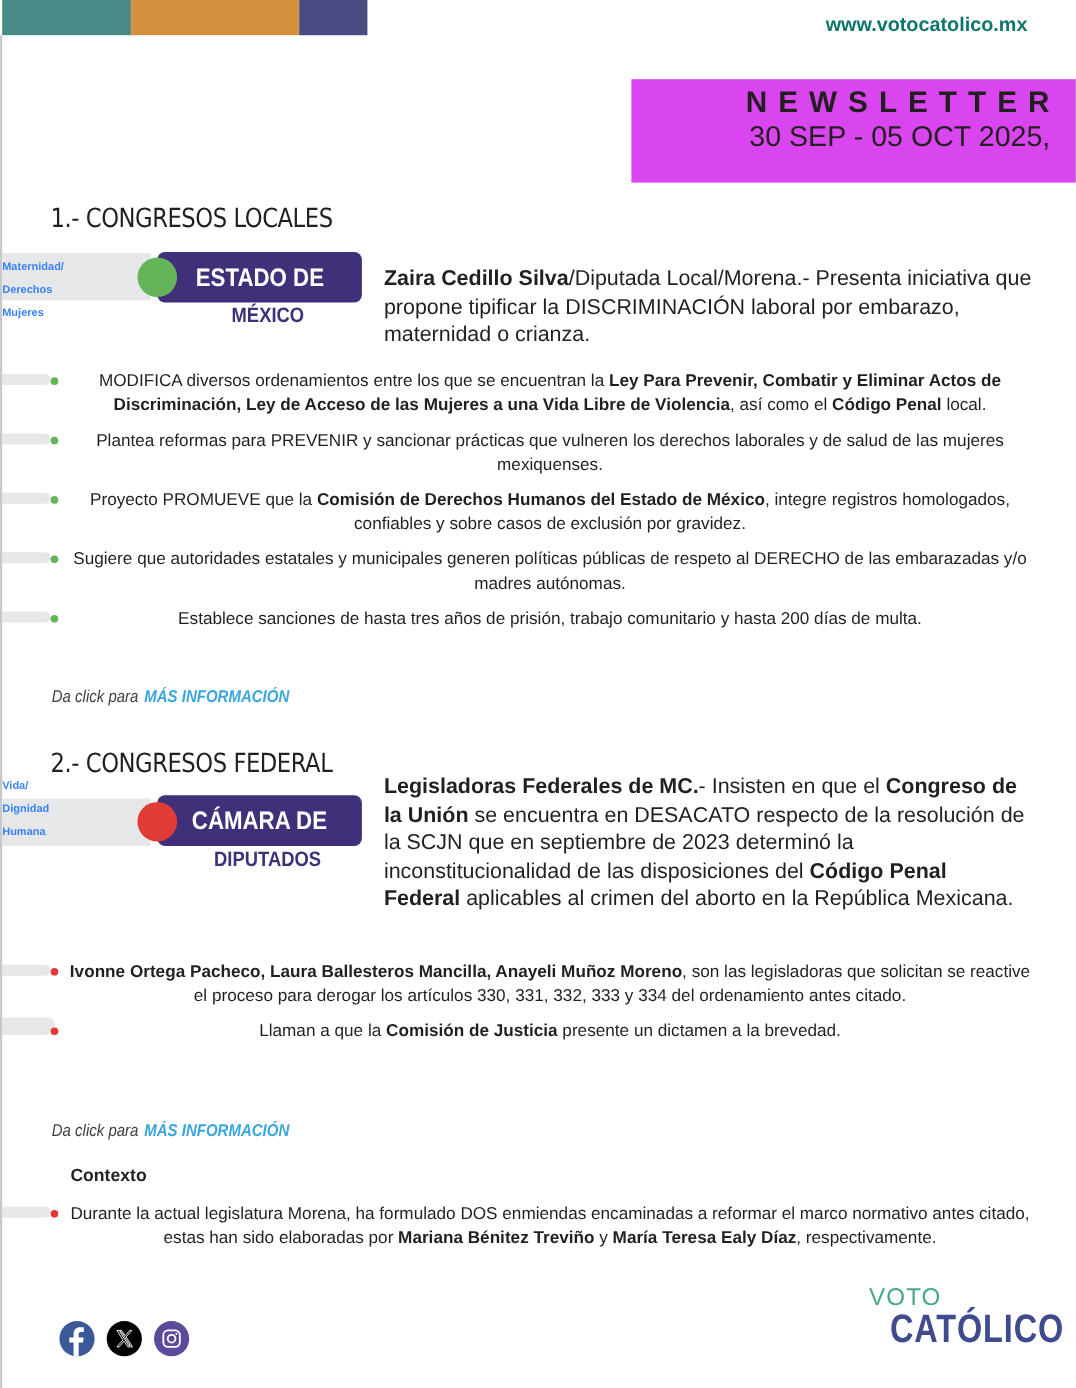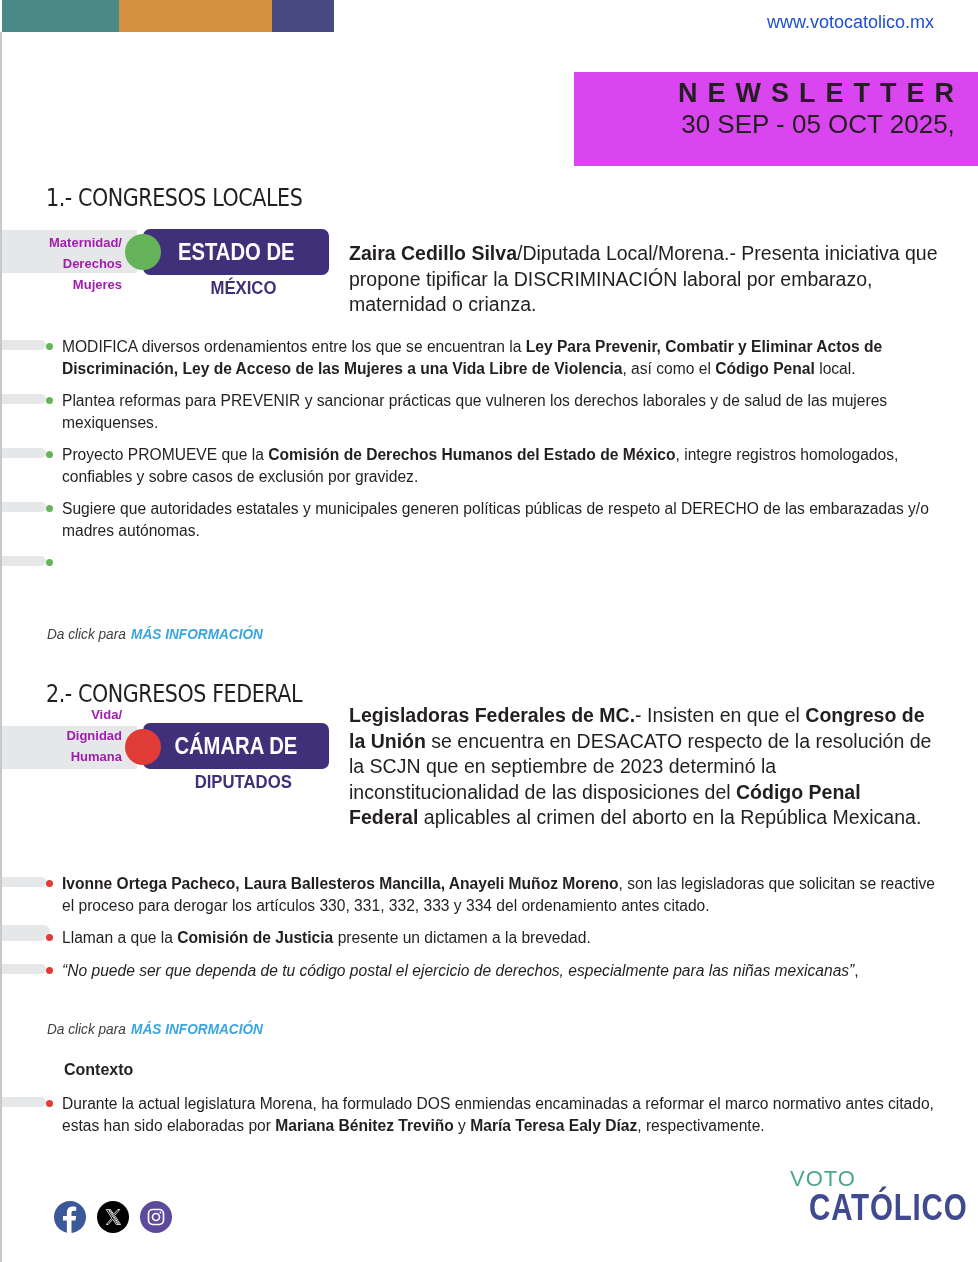--- a/index.html
+++ b/index.html
@@ -3,38 +3,38 @@
 <meta charset="utf-8">
 <style>
   html, body { margin: 0; padding: 0; }
   body {
     width: 978px; height: 1262px; position: relative; overflow: hidden;
     background: #ffffff; font-family: "Liberation Sans", sans-serif; color: #231f20;
   }
   .left-rule { position: absolute; left: 0; top: 32px; width: 2px; height: 1230px; background: #c8c8c8; }
   .top-bars { position: absolute; left: 2px; top: 0; height: 32px; display: flex; }
   .top-bars div { height: 32px; }
-  .site-url { position: absolute; right: 44px; top: 12px; font-weight: normal; font-size: 18px; color: #1d4ed8; }
+  .site-url { position: absolute; right: 44px; top: 12px; font-weight: bold; font-size: 18px; color: #0f766e; }
   .nl-box { position: absolute; left: 574px; top: 72px; width: 488px; height: 94px; background: #d946ef; text-align: center; }
   .nl-title { font-weight: bold; font-size: 27px; letter-spacing: 10px; margin-top: 6px; padding-left: 6px; }
   .nl-date { font-size: 26px; margin-top: 0px; }
 
   .section-title { position: absolute; left: 46px; font-family: "DejaVu Sans", sans-serif; font-size: 24px; font-weight: normal; letter-spacing: -0.5px; transform: scaleX(0.86); transform-origin: left; color: #231f20; }
   .band { position: absolute; left: 2px; height: 43px; width: 135px; background: #e6e7e9; }
-  .tag-label { position: absolute; text-align: right; font-weight: bold; font-size: 13px; line-height: 21px; color: #a21caf; width: 120px; }
+  .tag-label { position: absolute; font-weight: bold; font-size: 10px; line-height: 21px; color: #3b82f6; width: 120px; }
   .pill { position: absolute; height: 46px; background: #40307a; border-radius: 7px; color: #fff; font-weight: bold; font-size: 23px; text-align: center; line-height: 46px; transform-origin: center; }
   .pill span { display: inline-block; transform: scaleX(0.88); }
   .dot { position: absolute; width: 36px; height: 36px; border-radius: 50%; }
   .sub-pill { position: absolute; color: #40307a; font-weight: bold; font-size: 19px; text-align: center; }
   .sub-pill span { display: inline-block; transform: scaleX(0.88); }
   .lead { position: absolute; left: 349px; font-size: 19.5px; line-height: 25.5px; color: #231f20; }
   .lead b { font-weight: bold; }
 
   .bullets { position: absolute; left: 0; width: 978px; }
-  .bullet { position: relative; padding-left: 62px; padding-right: 40px; font-size: 15.6px; line-height: 21.5px; color: #231f20; margin-bottom: 11px; }
+  .bullet { position: relative; padding-left: 62px; padding-right: 40px; font-size: 15.6px; line-height: 21.5px; color: #231f20; margin-bottom: 11px; text-align: center; }
   .bullet .bar { position: absolute; left: 2px; top: 4px; width: 44px; height: 10px; background: #e6e7e9; border-radius: 0 5px 5px 0; }
   .bullet .bdot { position: absolute; left: 46px; top: 7px; width: 7px; height: 7px; border-radius: 50%; }
   .bullet .extra-bar { position: absolute; left: 2px; width: 48px; height: 12px; background: #e6e7e9; border-radius: 0 6px 6px 0; }
 
   .more { position: absolute; left: 47px; font-size: 15.5px; font-style: italic; font-weight: normal; color: #3e3e3e; transform: scaleX(0.88); transform-origin: left; }
   .more a { color: #39a6e0; font-weight: bold; text-decoration: none; margin-left: 6px; }
   .context-title { position: absolute; left: 64px; top: 1061px; font-weight: bold; font-size: 16px; }
 
   .social { position: absolute; left: 54px; top: 1201px; display: flex; gap: 11px; }
   .social .ic { width: 32px; height: 32px; border-radius: 50%; display: flex; align-items: center; justify-content: center; }
@@ -92,20 +92,21 @@
       <div><span>Proyecto PROMUEVE que la </span><b>Comisión de Derechos Humanos del Estado de México</b><span>, integre registros homologados, confiables y sobre casos de exclusión por gravidez.</span></div>
     </div>
     <div class="bullet">
       <div class="bar"></div>
       <div class="bdot" style="background: rgb(102, 180, 90);"></div>
       <div><span>Sugiere que autoridades estatales y municipales generen políticas públicas de respeto al DERECHO de las embarazadas y/o madres autónomas.</span></div>
     </div>
     <div class="bullet">
       <div class="bar"></div>
       <div class="bdot" style="background: rgb(102, 180, 90);"></div>
+      <div><span>Establece sanciones de hasta tres años de prisión, trabajo comunitario y hasta 200 días de multa.</span></div>
     </div>
   </div>
 
 <div class="more" style="top:625px;">
   <span>Da click para</span><a>MÁS INFORMACIÓN</a>
 </div>
 
 <div class="section-title" style="top:680px;">2.- CONGRESOS FEDERAL</div>
 <div class="band" style="top:726px;"></div>
 <div class="tag-label" style="left:2px; top:704px;">
@@ -123,25 +124,20 @@
     <div class="bullet">
       <div class="bar"></div>
       <div class="bdot" style="background: rgb(224, 59, 55);"></div>
       <div class="extra-bar" style="top: 52px;"></div>
       <div><b>Ivonne Ortega Pacheco, Laura Ballesteros Mancilla, Anayeli Muñoz Moreno</b><span>, son las legisladoras que solicitan se reactive el proceso para derogar los artículos 330, 331, 332, 333 y 334 del ordenamiento antes citado.</span></div>
     </div>
     <div class="bullet">
       <div class="bar"></div>
       <div class="bdot" style="background: rgb(224, 59, 55);"></div>
       <div><span>Llaman a que la </span><b>Comisión de Justicia</b><span> presente un dictamen a la brevedad.</span></div>
-    </div>
-    <div class="bullet">
-      <div class="bar"></div>
-      <div class="bdot" style="background: rgb(224, 59, 55);"></div>
-      <div><i>“No puede ser que dependa de tu código postal el ejercicio de derechos, especialmente para las niñas mexicanas”</i><span>,</span></div>
     </div>
   </div>
 
 <div class="more" style="top:1020px;">
   <span>Da click para</span><a>MÁS INFORMACIÓN</a>
 </div>
 
 <div class="context-title">Contexto</div>
 <div class="bullets" id="bullets2" style="top:1093px;">
     <div class="bullet">

